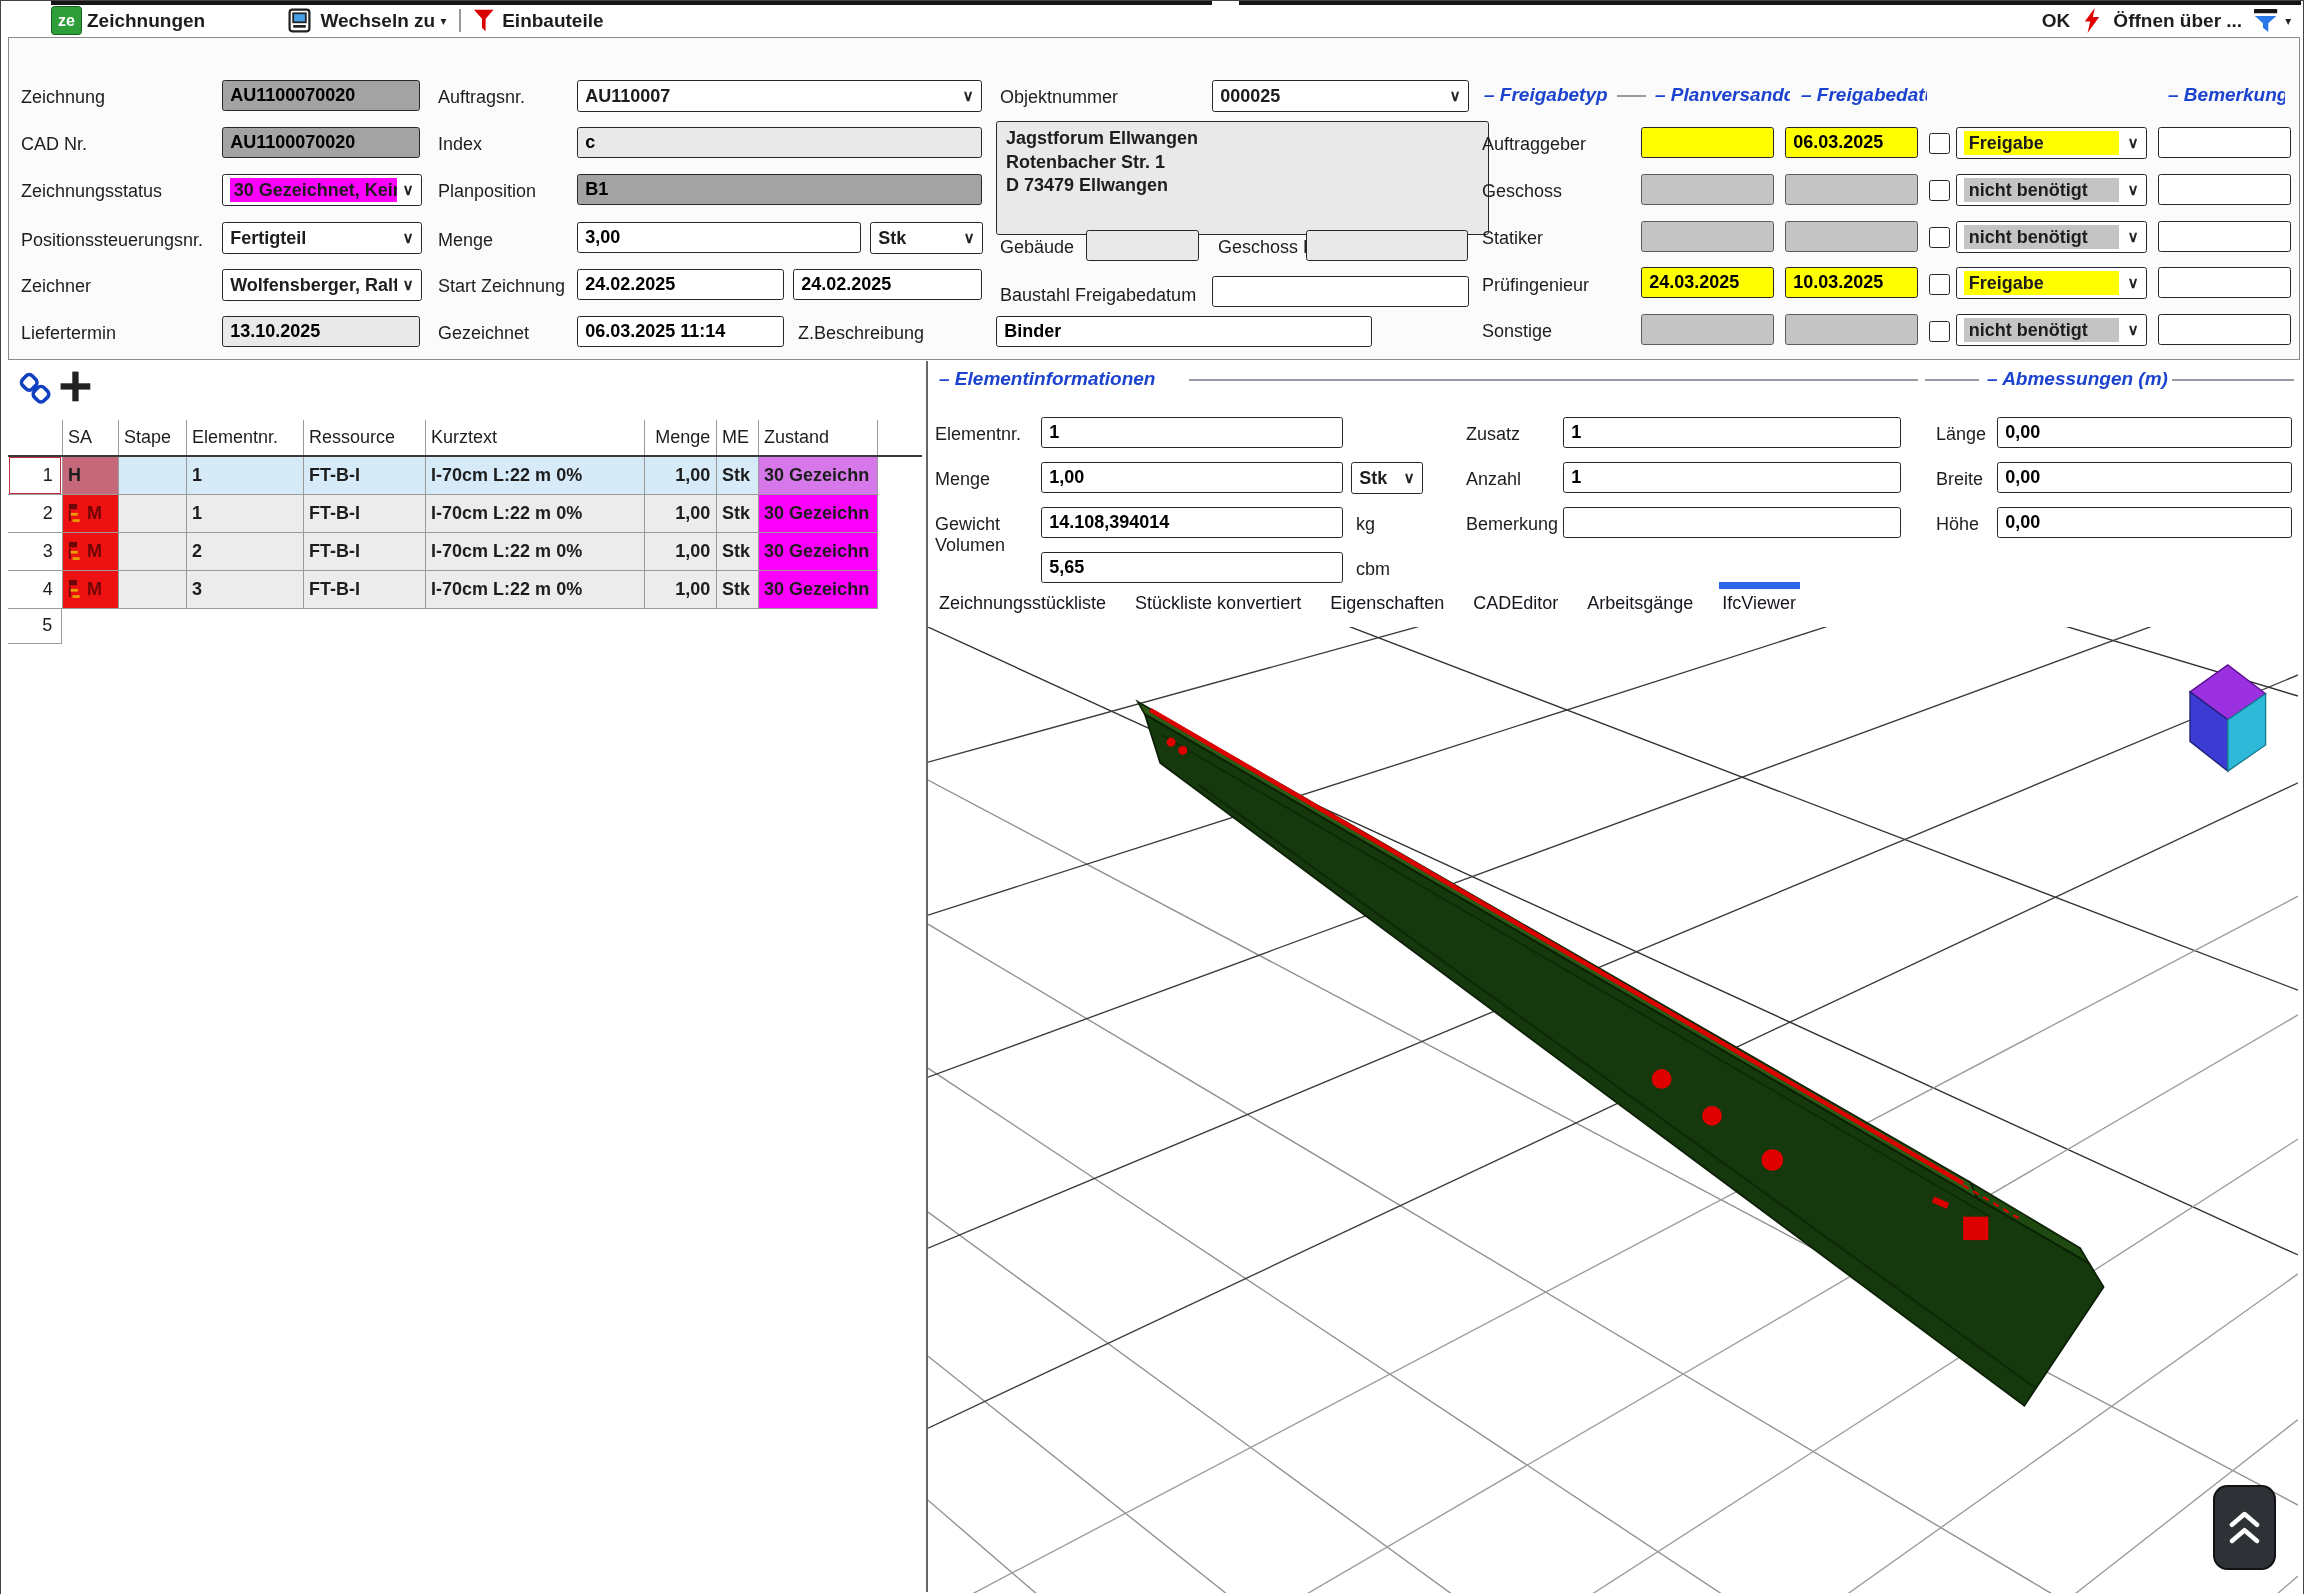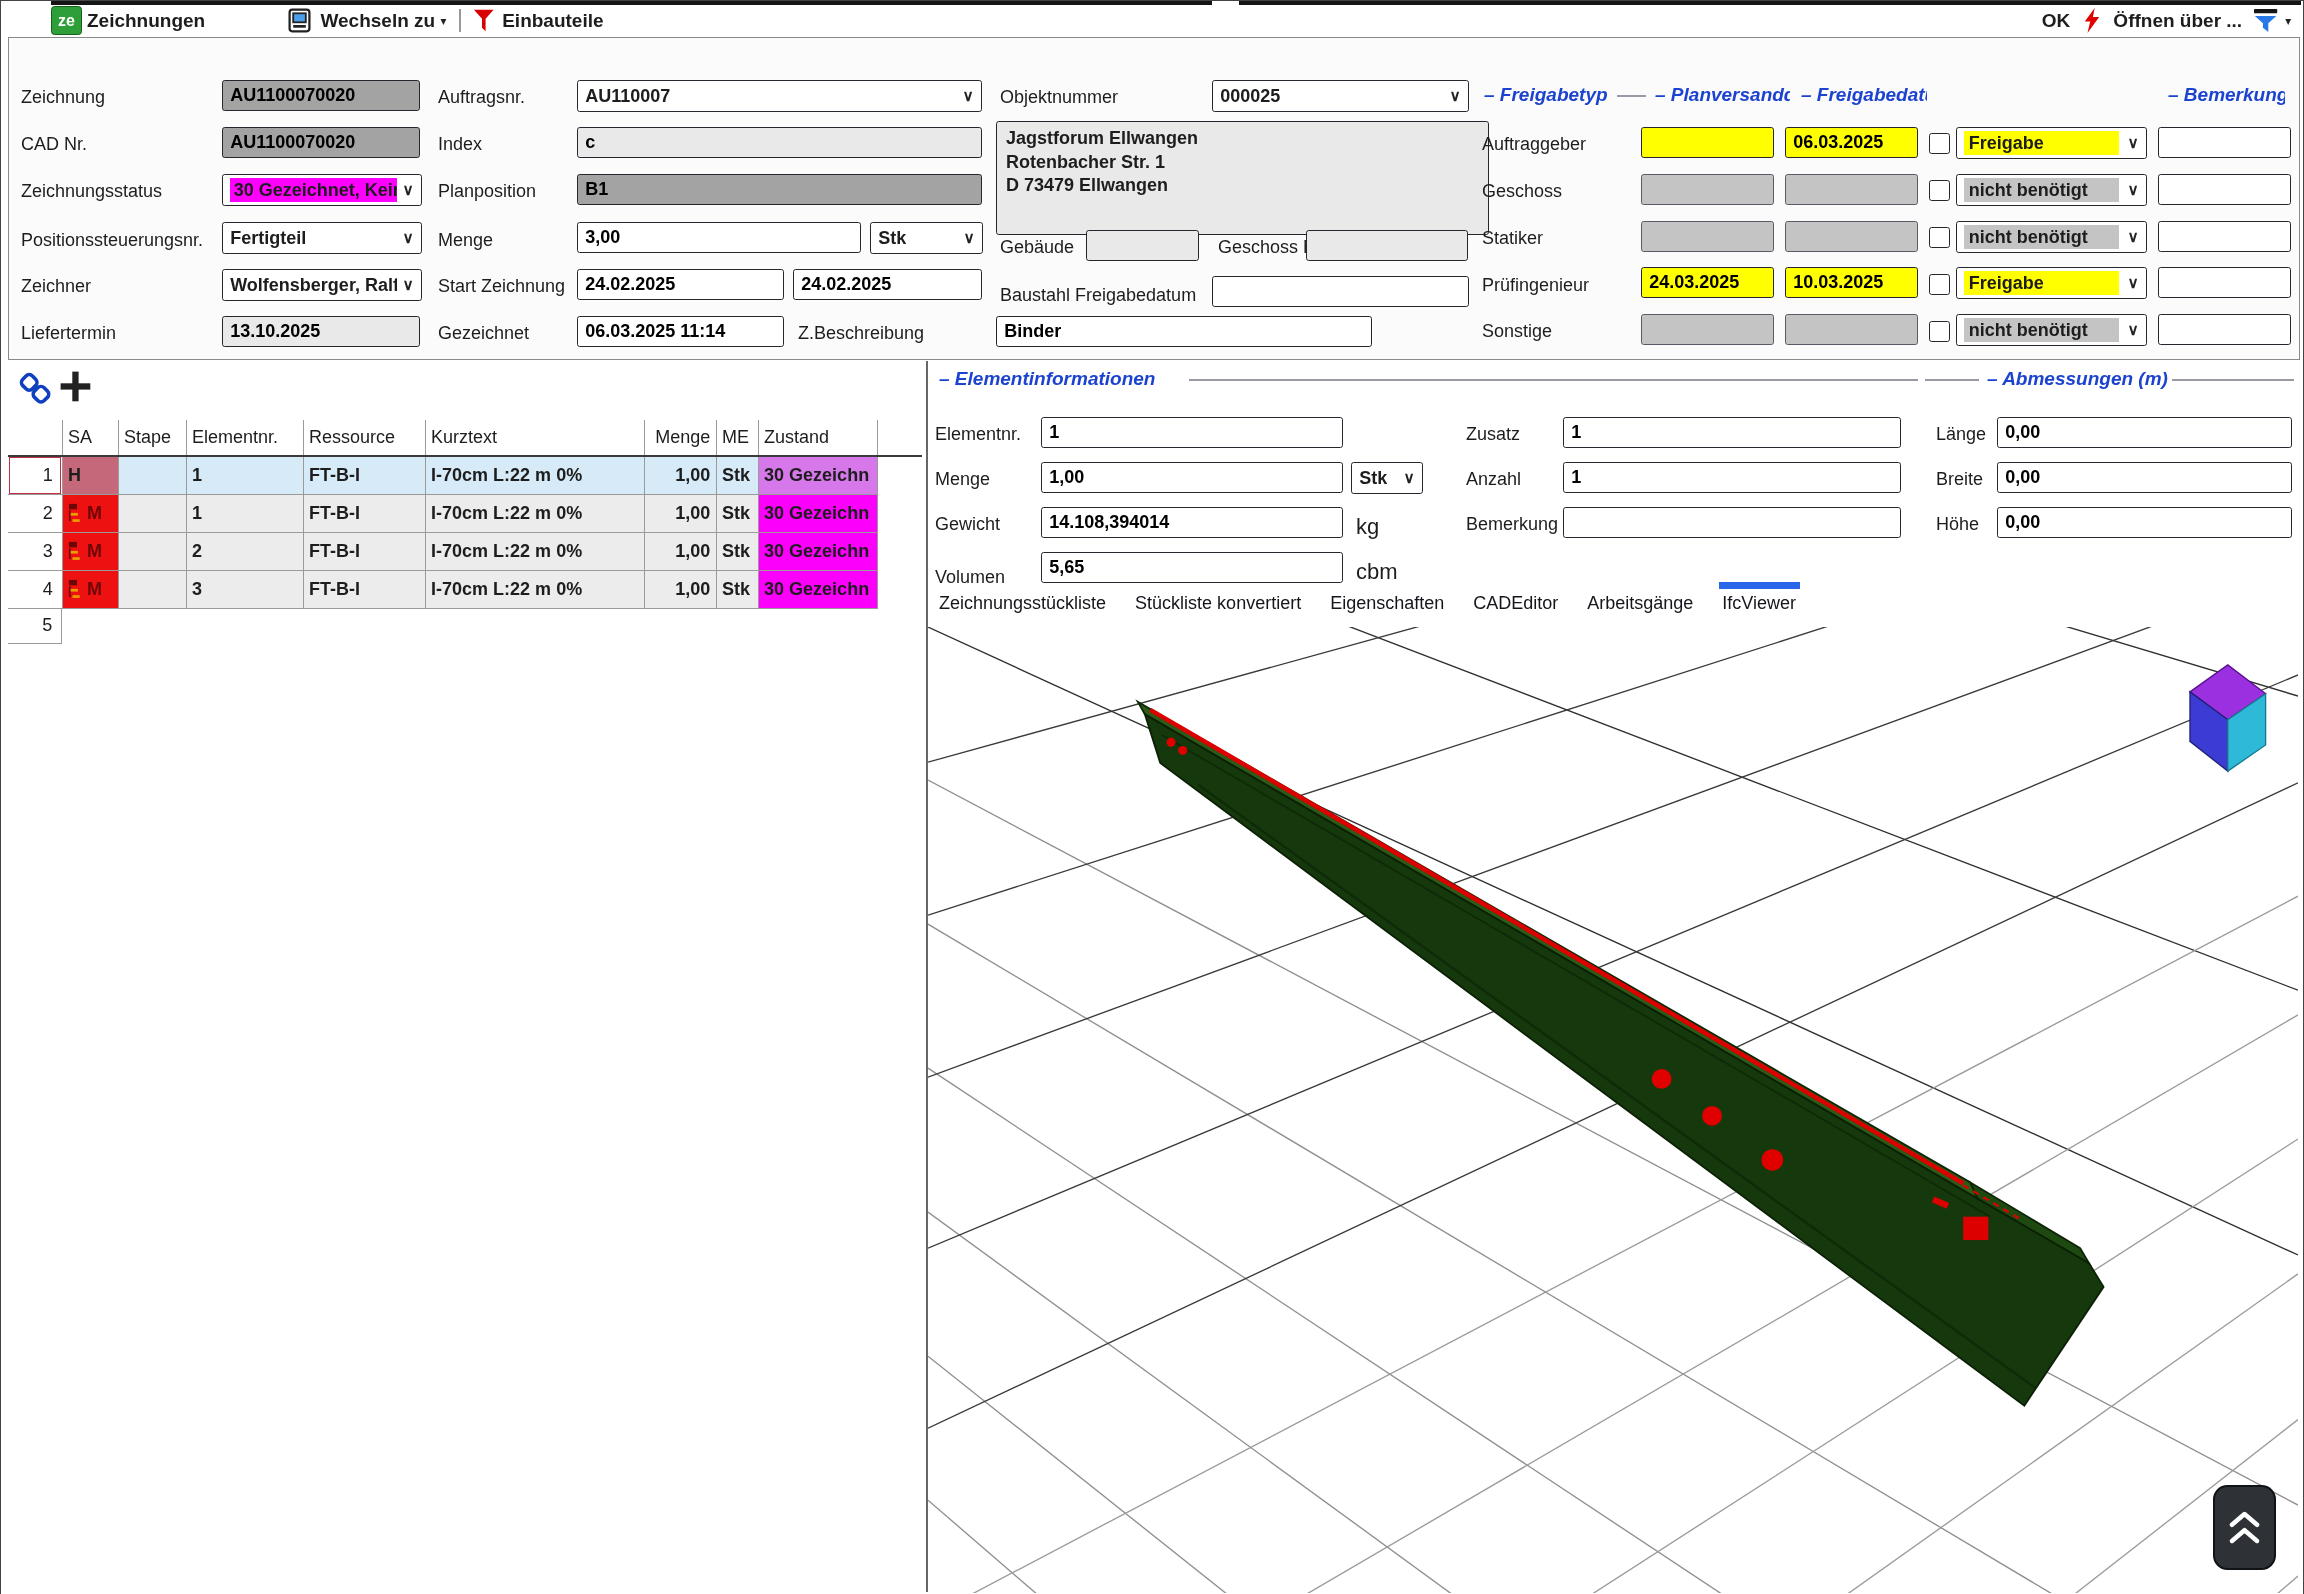--- a/index.html
+++ b/index.html
@@ -56,21 +56,21 @@
   .r-nrm .sacell{background:#ee1111;color:#6d0606;}
   .r-nrm .zcell{background:#fb00fb;}
   .ptable td.numcell{background:#fff;}
   .sacell{display:table-cell;}
   .sainner{display:flex;align-items:center;gap:5.4px;}
   .fillc{background:#fff !important;border-bottom:none !important;}
   .row5{position:absolute;left:7.2px;width:54px;height:36px;border-bottom:1.8px solid #9a9a9a;
         border-right:0.9px solid #9a9a9a;text-align:right;padding:7.2px 9px 0 0;font-size:18px;box-sizing:border-box;}
   
   .vdivider{position:absolute;left:925px;top:360px;width:1.8px;height:1231px;background:#666;}
-  .unit{position:absolute;font-size:22px;}
+  .unit{position:absolute;font-size:18px;}
   
   .tabsrow{position:absolute;left:938px;top:592px;display:flex;font-size:18px;color:#15151d;}
   .tab{margin-right:29px;position:relative;white-space:nowrap;}
   .tab.active::before{content:"";position:absolute;left:-3.6px;right:-3.6px;top:-10.8px;height:7.2px;background:#2a66e8;}
   
   .viewer{position:absolute;left:927px;top:626px;width:1370px;height:966px;background:#fff;overflow:hidden;}
   .scrollbtn{position:absolute;left:1285px;top:858px;width:59px;height:81px;background:#2e3236;
              border:2.7px solid #101316;border-radius:14.4px;display:flex;align-items:center;justify-content:center;}
 </style>
 </head>
@@ -436,21 +436,21 @@
   </div>
 <div class="field selbox" style="left:1350px;top:461px;width:72px">
     <span class="selval">Stk</span>
     <span class="chev">∨</span>
   </div>
 <span class="lbl" style="left:934px;top:513px">Gewicht</span>
 <div class="field right" style="left:1040px;top:506px;width:302px">
     <input value="14.108,394014" style="">
   </div>
 <span class="unit" style="left:1355px;top:513px">kg</span>
-<span class="lbl" style="left:934px;top:566px">Volumen</span>
+<span class="lbl" style="left:934px;top:534px">Volumen</span>
 <div class="field right" style="left:1040px;top:551px;width:302px">
     <input value="5,65" style="">
   </div>
 <span class="unit" style="left:1355px;top:558px">cbm</span>
 
 <span class="lbl" style="left:1465px;top:423px">Zusatz</span>
 <div class="field right" style="left:1562px;top:416px;width:338px">
     <input value="1" style="">
   </div>
 <span class="lbl" style="left:1465px;top:468px">Anzahl</span>

